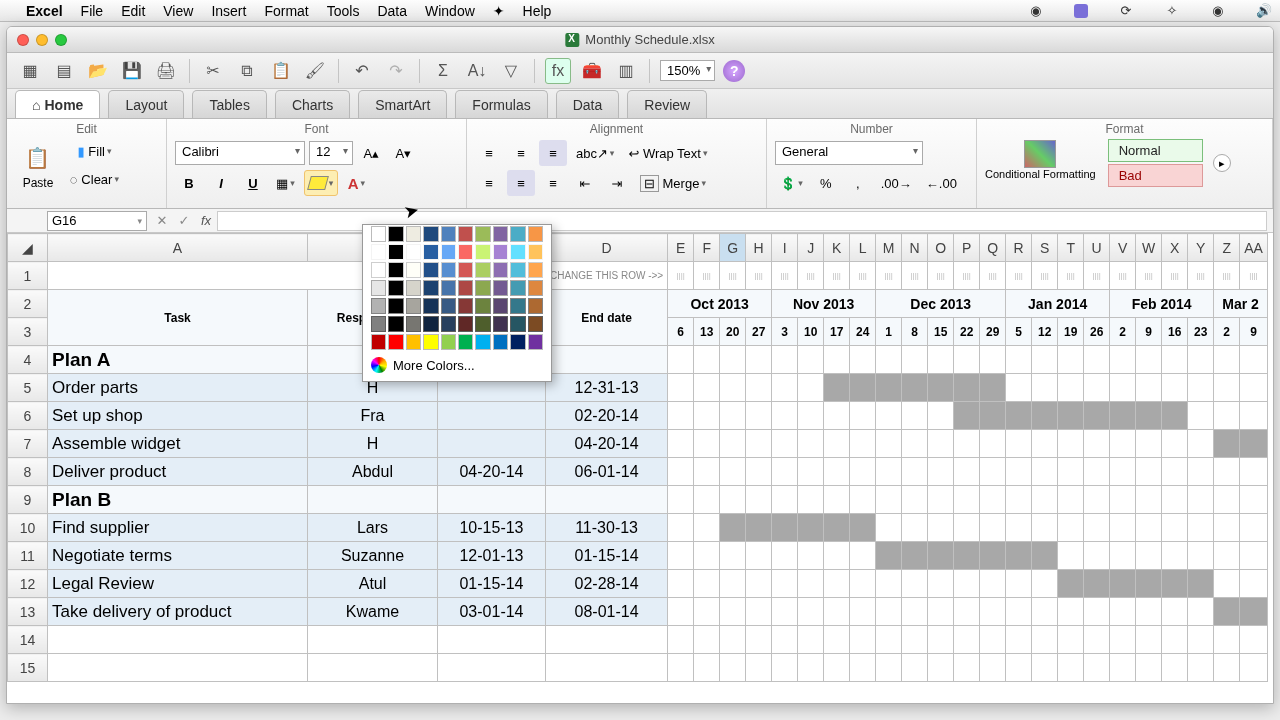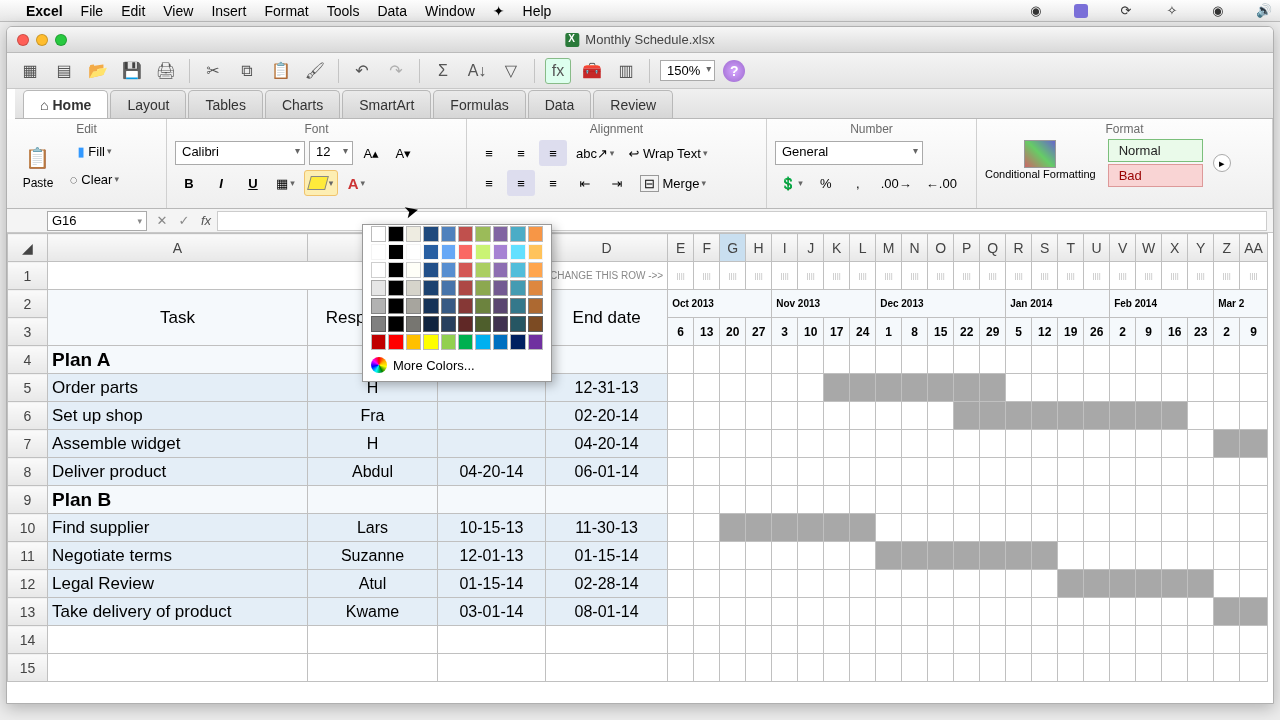--- a/index.html
+++ b/index.html
@@ -24,21 +24,21 @@
 
 
 .qat { height:36px; background:linear-gradient(#f4f4f4,#e4e4e4); border-bottom:1px solid #c8c8c8; display:flex; align-items:center; gap:8px; padding:0 10px;}
 .qat .sep{width:1px;height:24px;background:#c4c4c4;margin:0 2px;}
 .qbtn{width:26px;height:26px;display:flex;align-items:center;justify-content:center;border-radius:3px;color:#555;}
 .zoom{background:#fff;border:1px solid #aaa;padding:2px 14px 2px 6px;font-size:13px;position:relative;}
 .zoom:after{content:"▾";position:absolute;right:3px;top:2px;font-size:10px;color:#666;}
 .help{width:22px;height:22px;border-radius:50%;background:radial-gradient(#d6a6ff,#9966cc);color:#fff;display:flex;align-items:center;justify-content:center;font-size:14px;font-weight:bold;}
 
 
-.ribtabs{height:30px;background:linear-gradient(#f0f0f0,#e2e2e2);display:flex;align-items:flex-end;padding:0 8px;gap:2px;border-bottom:1px solid #b8b8b8;margin-left:8px;}
+.ribtabs{height:30px;background:linear-gradient(#f0f0f0,#e2e2e2);display:flex;align-items:flex-end;padding:0 8px;gap:8px;border-bottom:1px solid #b8b8b8;}
 .ribtab{padding:6px 16px 5px;background:linear-gradient(#eaeaea,#d6d6d6);border:1px solid #b8b8b8;border-bottom:none;border-radius:5px 5px 0 0;font-size:14px;color:#333;}
 .ribtab.active{background:#fff;font-weight:bold;}
 .ribtab .homeicon{margin-right:4px;}
 
 
 .ribbon{height:90px;background:linear-gradient(#fdfdfd,#efefef);border-bottom:1px solid #b8b8b8;display:flex;position:relative;}
 .ribgroup{border-right:1px solid #d0d0d0;padding:2px 8px 0;display:flex;flex-direction:column;}
 .ribgroup .glabel{text-align:center;font-size:12px;color:#6a6a6a;padding:1px 0 2px;}
 .grow{display:flex;gap:4px;align-items:center;min-height:30px;}
 .rbtn{min-width:28px;height:26px;border:1px solid transparent;border-radius:3px;display:flex;align-items:center;justify-content:center;font-size:13px;padding:0 4px;}
@@ -64,22 +64,22 @@
 .sheet{position:relative;background:#fff;height:470px;overflow:hidden;}
 .sheet table{border-collapse:collapse;table-layout:fixed;}
 .sheet th,.sheet td{border:1px solid #c0c0c0;height:28px;font-size:16px;padding:0 4px;overflow:hidden;white-space:nowrap;}
 .sheet th{background:linear-gradient(#fafafa,#e8e8e8);font-weight:normal;color:#444;text-align:center;font-size:14px;}
 .sheet th.rowh{width:40px;}
 .colA{width:260px;} .colB{width:130px;} .colC{width:108px;} .colD{width:108px;}
 .colW{width:26px;}
 td.plan{font-weight:bold;font-size:19px;background:#f5f9fc;}
 td.task{font-size:17px;background:#e4eef7;}
 td.cell{text-align:center;font-size:16px;background:#e4eef7;}
-td.hdr{background:#f5f9fc;font-weight:normal;text-align:center;font-size:17px;}
-td.mlabel{background:#f5f9fc;font-weight:bold;text-align:left;font-size:10px;}
+td.hdr{background:#f5f9fc;font-weight:bold;text-align:center;font-size:12px;}
+td.mlabel{background:#f5f9fc;font-weight:bold;text-align:center;font-size:14px;}
 td.wlabel{background:#f5f9fc;font-weight:bold;text-align:center;font-size:12px;}
 td.gantt-on{background:#a8a8a8;}
 td.gantt-off{background:#fff;}
 td.note{font-size:10px;color:#888;text-align:right;}
 td.tiny{font-size:8px;color:#bbb;text-align:center;}
 th.sel{background:#c9dff0;}
 
 
 .popup{position:absolute;left:362px;top:224px;width:190px;background:#fff;border:1px solid #999;box-shadow:3px 3px 10px rgba(0,0,0,.3);z-index:50;font-size:13px;padding-bottom:6px;}
 .popup .sect{padding:4px 8px 2px;color:#555;}

